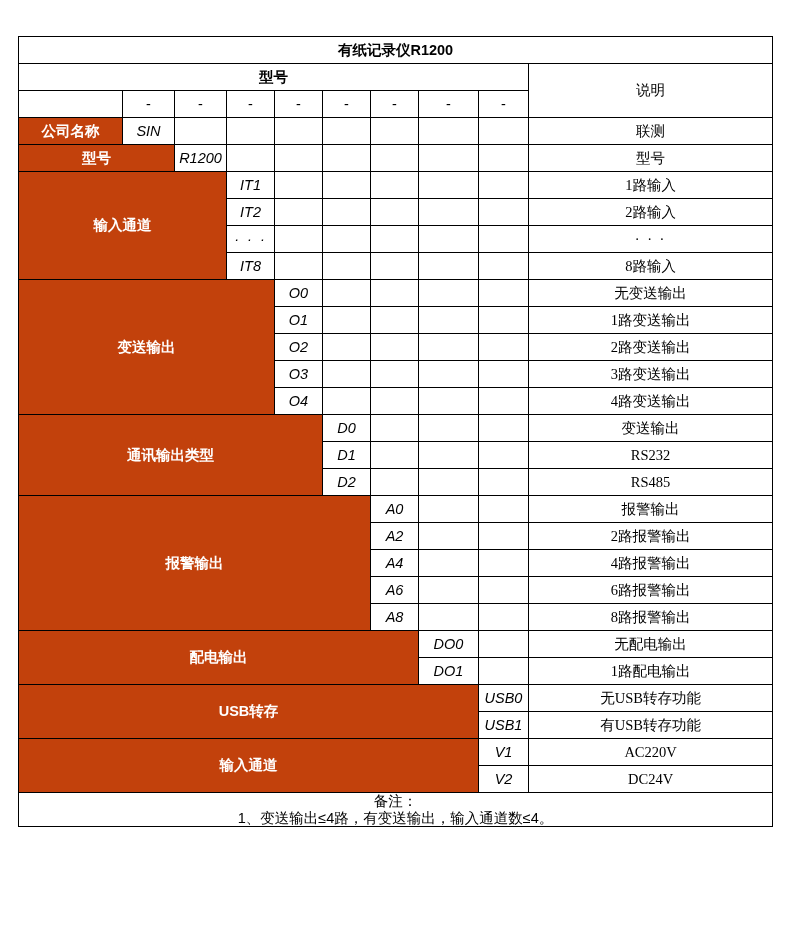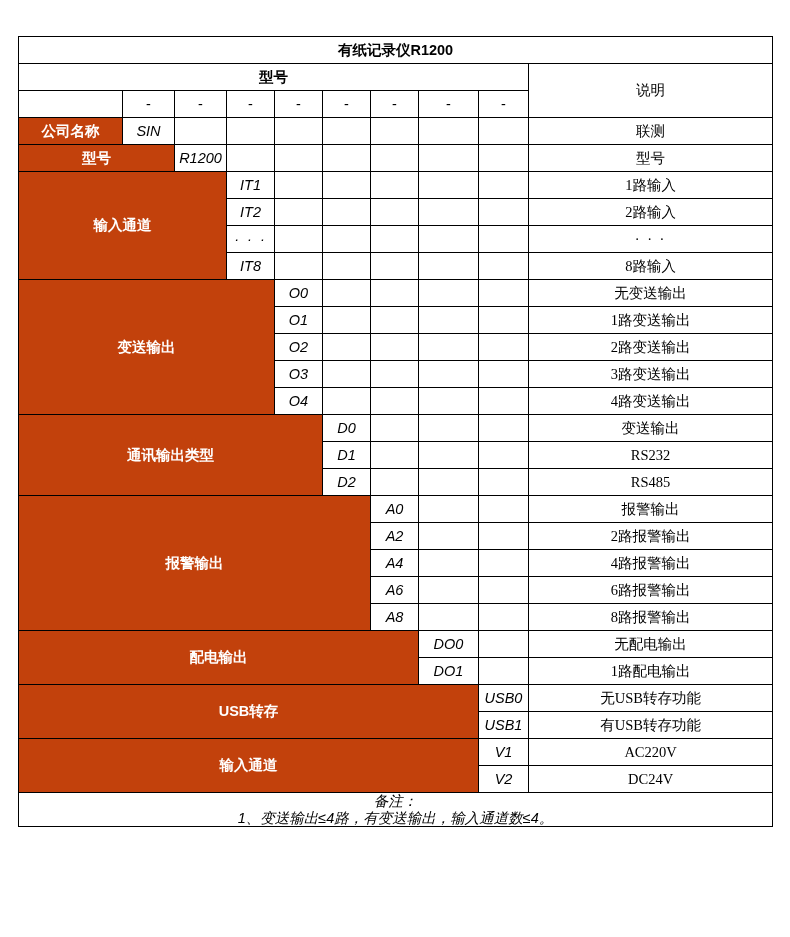--- a/index.html
+++ b/index.html
@@ -71,21 +71,20 @@
   }
   .note-cell {
     text-align: left;
     font-size: 14.5px;
     padding: 7px 8px 9px 8px;
     line-height: 1.75;
     height: auto;
   }
   .note-cell div {
     white-space: nowrap;
-    font-style: italic;
   }
 </style>
 </head>
 <body>
 
 <div id="sheet">
   <table class="spec">
     <colgroup>
       <col style="width:104px">
       <col style="width:52px">

